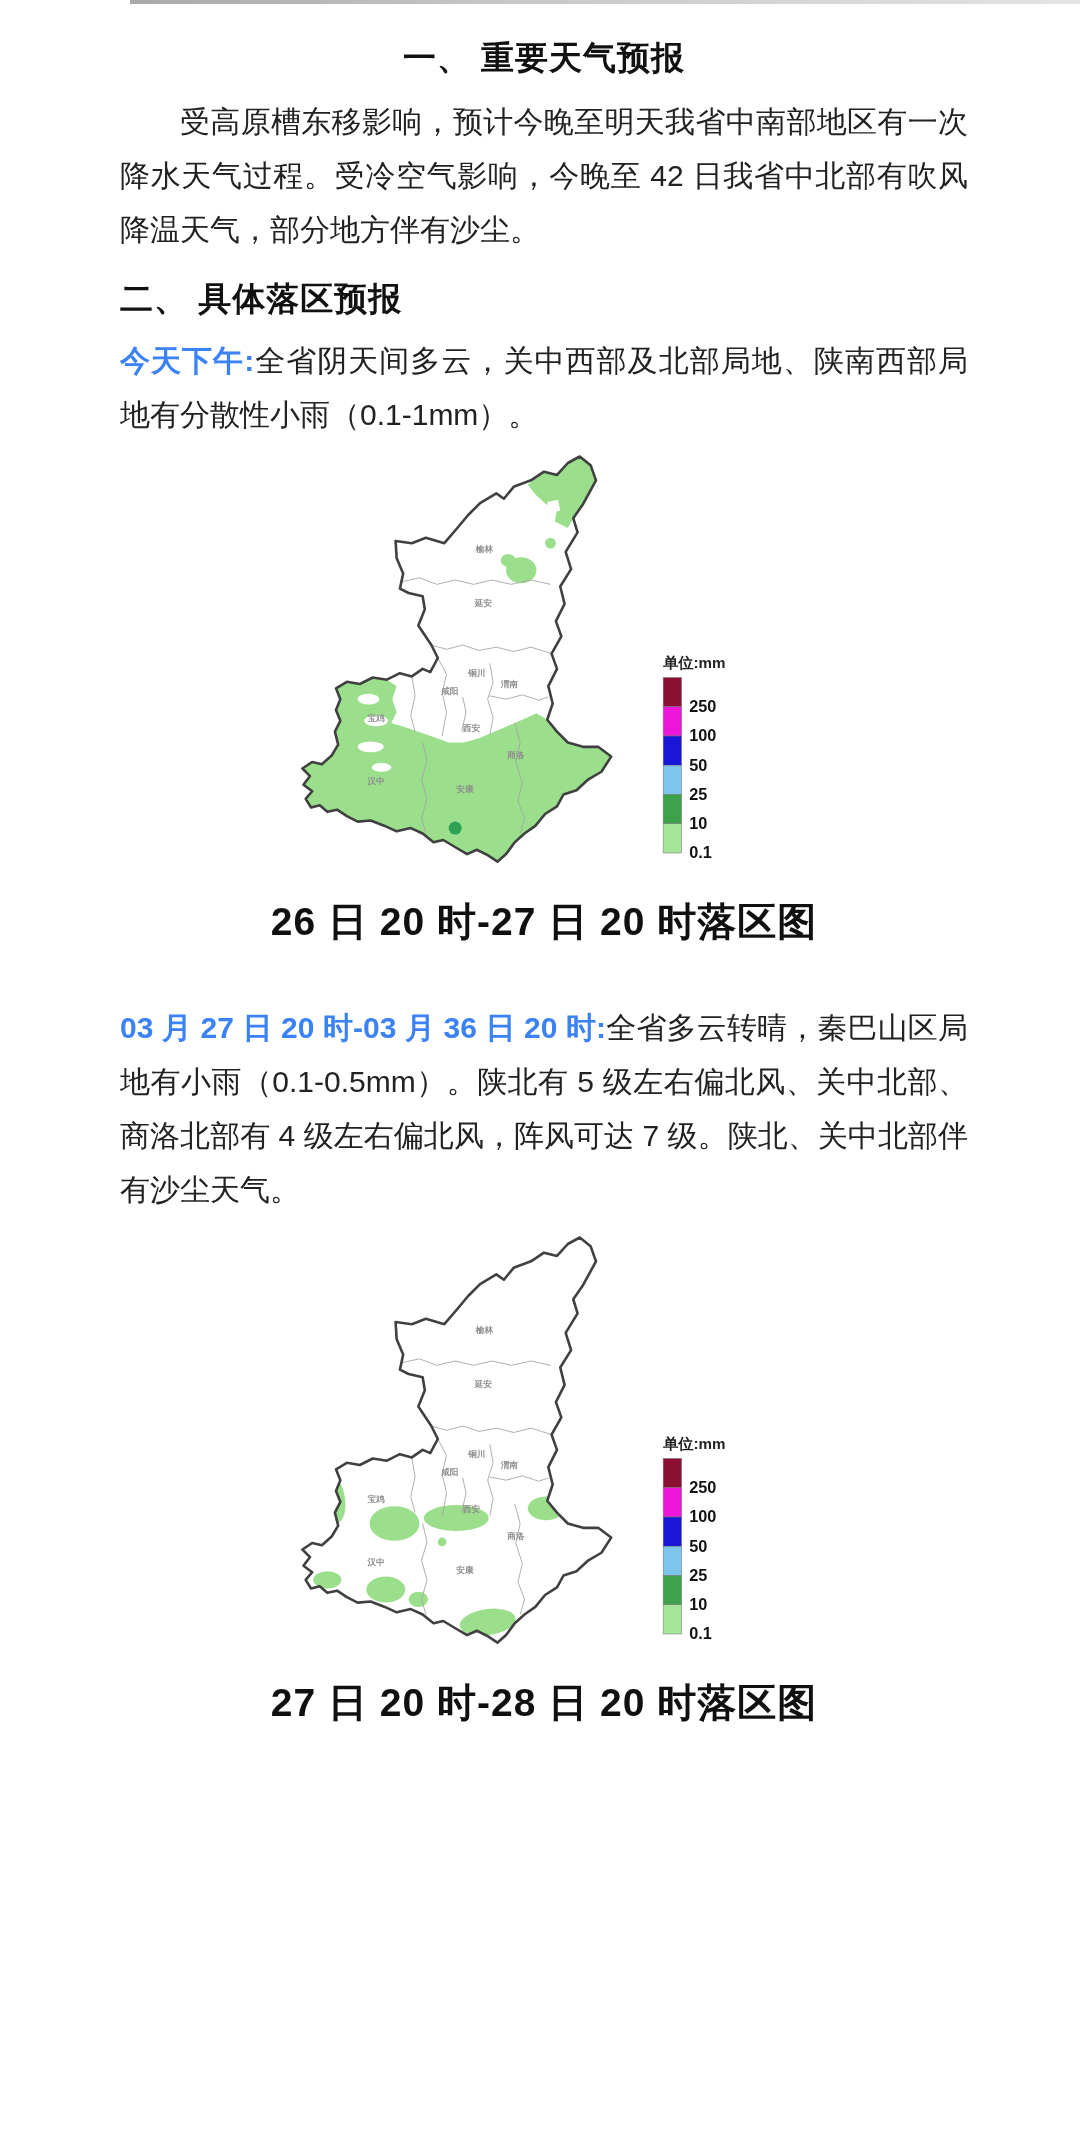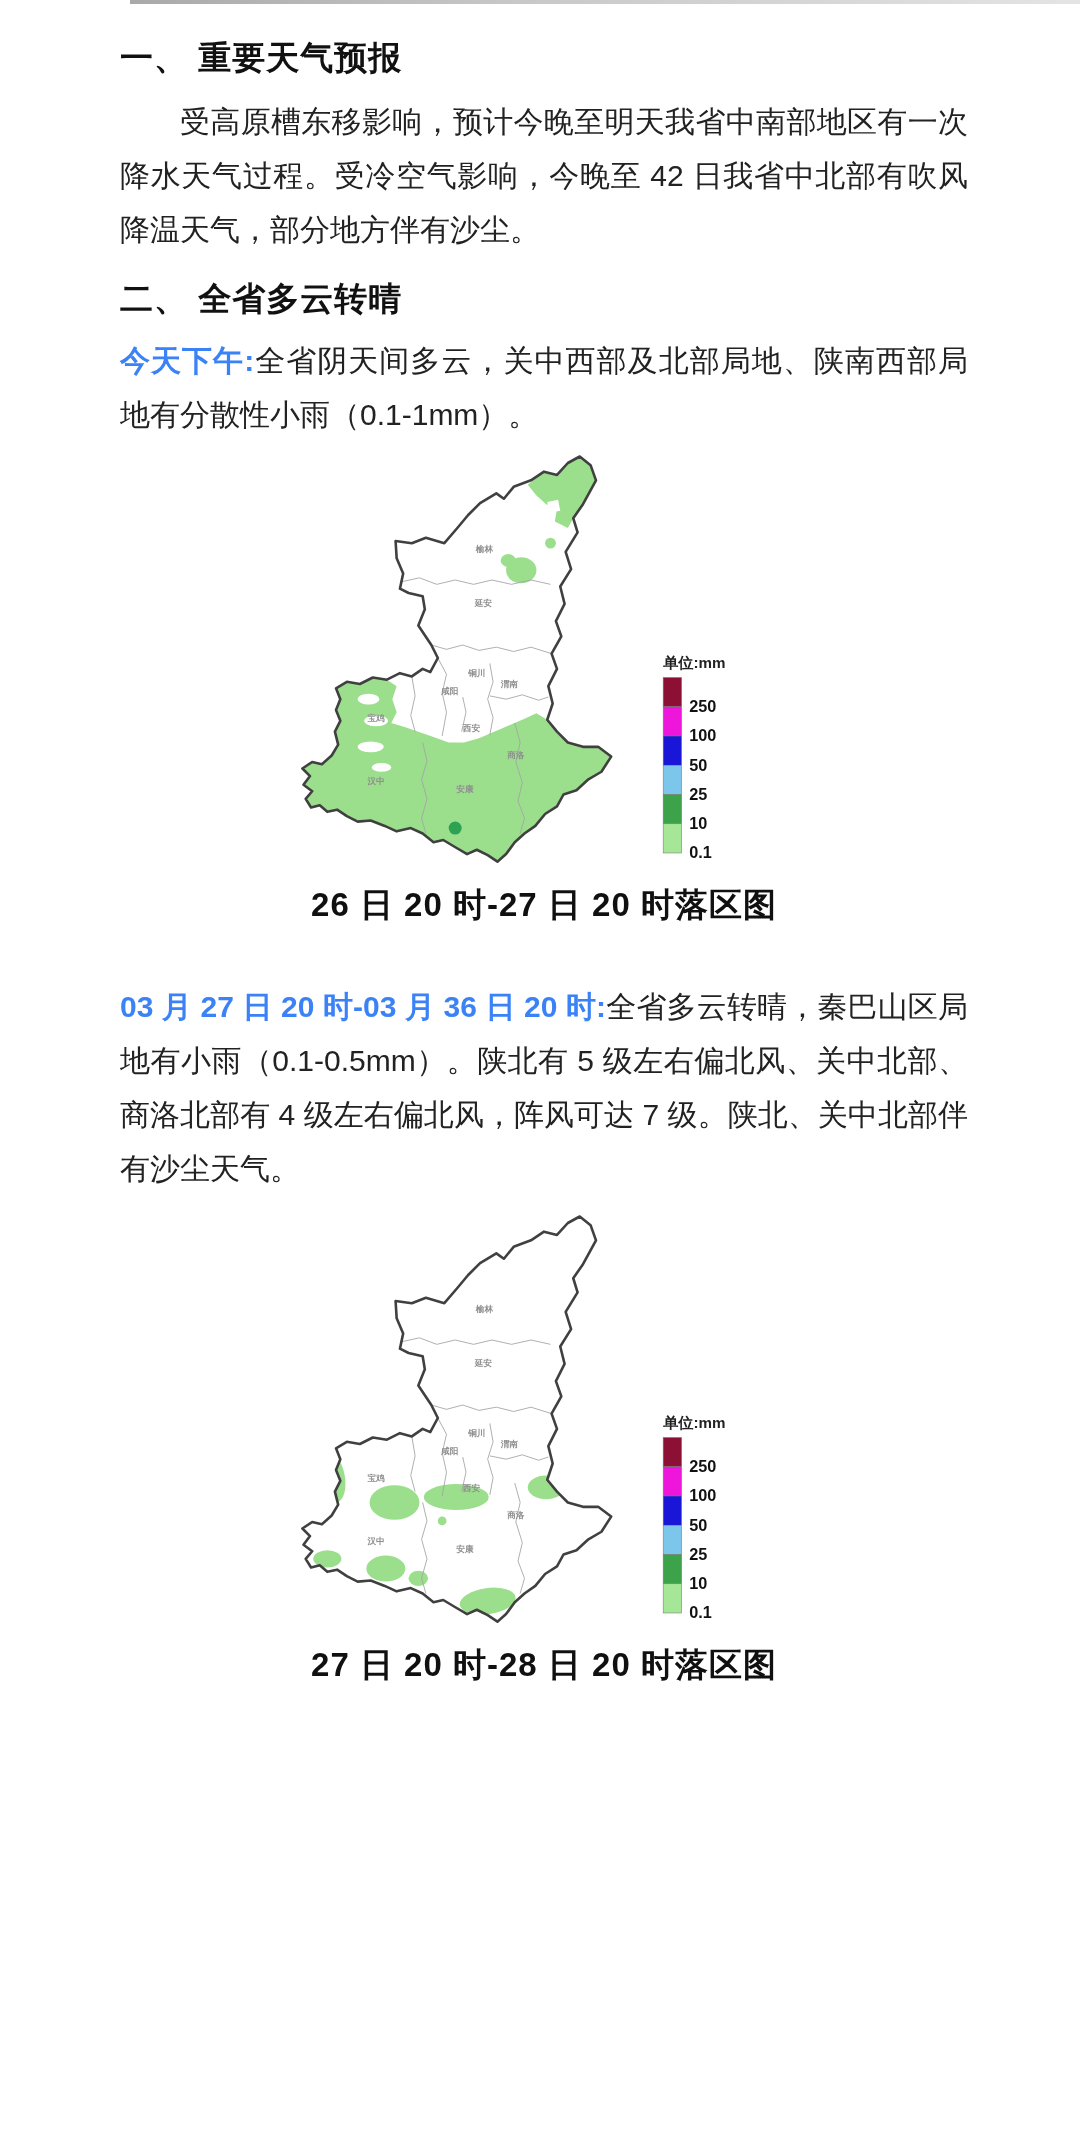--- a/index.html
+++ b/index.html
@@ -3,47 +3,47 @@
 <meta charset="utf-8">
 <style>
   html,body{margin:0;padding:0;background:#ffffff;}
   body{
     width:1080px;height:2154px;position:relative;overflow:hidden;
     font-family:"Liberation Sans","DejaVu Sans",sans-serif;color:#1c1c1c;
   }
   .top-strip{position:absolute;top:0;left:130px;right:0;height:4px;
     background:linear-gradient(to right,#a9a9a9 0%,#c7c7c7 40%,#e4e4e4 100%);}
   .content{padding:20px 112px 0 120px;}
-  h1{font-size:33px;font-weight:bold;color:#111;margin:16px 0 14px 0;letter-spacing:1px;}
+  h1{font-size:33px;font-weight:bold;color:#111;margin:16px 0 14px 0;letter-spacing:1px;text-align:center;}
   h2{font-size:33px;font-weight:bold;color:#111;margin:20px 0 12px 0;letter-spacing:1px;}
   p.body-para{
     font-size:30px;line-height:54px;margin:8px 0 10px 0;
     text-align:justify;text-justify:inter-ideograph;color:#222;
   }
   p.indent{ text-indent:2em; }
   .lead{font-weight:bold;color:#3b82f6;}
   .map-figure{width:520px;margin:6px auto 0 auto;text-align:center;font-weight:bold;}
   .map-figure svg{display:block;width:520px;height:425px;}
   .map-caption{
-    font-size:33px;font-weight:bold;color:#101010;text-align:center;
-    margin:6px 0 14px 0;letter-spacing:1px;white-space:nowrap;
+    font-size:39px;font-weight:bold;color:#101010;text-align:center;
+    margin:18px 0 14px 0;letter-spacing:1px;white-space:nowrap;
   }
 </style>
 </head>
 <body>
 
 <div class="top-strip"></div>
 
 <div class="content">
 
   <h1>一、 重要天气预报</h1>
 
   <p class="body-para indent">受高原槽东移影响，预计今晚至明天我省中南部地区有一次降水天气过程。受冷空气影响，今晚至 42 日我省中北部有吹风降温天气，部分地方伴有沙尘。</p>
 
-  <h2>二、 全省多云转晴</h2>
+  <h2>二、 具体落区预报</h2>
 
   <p class="body-para"><span class="lead">今天下午:</span><span>全省阴天间多云，关中西部及北部局地、陕南西部局地有分散性小雨（0.1-1mm）。</span></p>
 
 
 
   <figure class="map-figure" style="margin-top:4px">
     <svg viewBox="0 0 480 392">
         <defs>
           <clipPath id="map-clip-0">
             <path d="M103,82 L118,84 L131,79 L148,84 L160,70 L170,58 L181,47 L196,38 L203,43 L212,32 L228,26 L240,18 L252,21 L262,10 L273,4 L283,12 L288,26 L276,48 L267,61 L271,74 L260,92 L265,108 L255,124 L259,140 L251,156 L256,170 L247,186 L252,200 L244,216 L248,232 L243,247 L252,258 L262,268 L276,272 L290,272 L302,281 L293,295 L281,302 L270,312 L258,316 L252,327 L241,334 L232,345 L222,352 L213,360 L205,371 L197,378 L188,372 L178,367 L169,371 L157,364 L147,358 L138,360 L128,352 L117,347 L104,350 L93,345 L80,340 L68,341 L58,336 L49,330 L40,332 L33,326 L25,328 L20,320 L26,313 L18,307 L24,299 L17,292 L26,286 L35,288 L44,280 L50,270 L47,258 L52,248 L48,238 L52,228 L48,218 L58,212 L70,214 L82,208 L95,210 L107,204 L118,207 L128,200 L135,203 L142,190 L136,178 L124,160 L130,145 L128,133 L115,130 L107,126 L110,112 L104,98 Z"></path>

